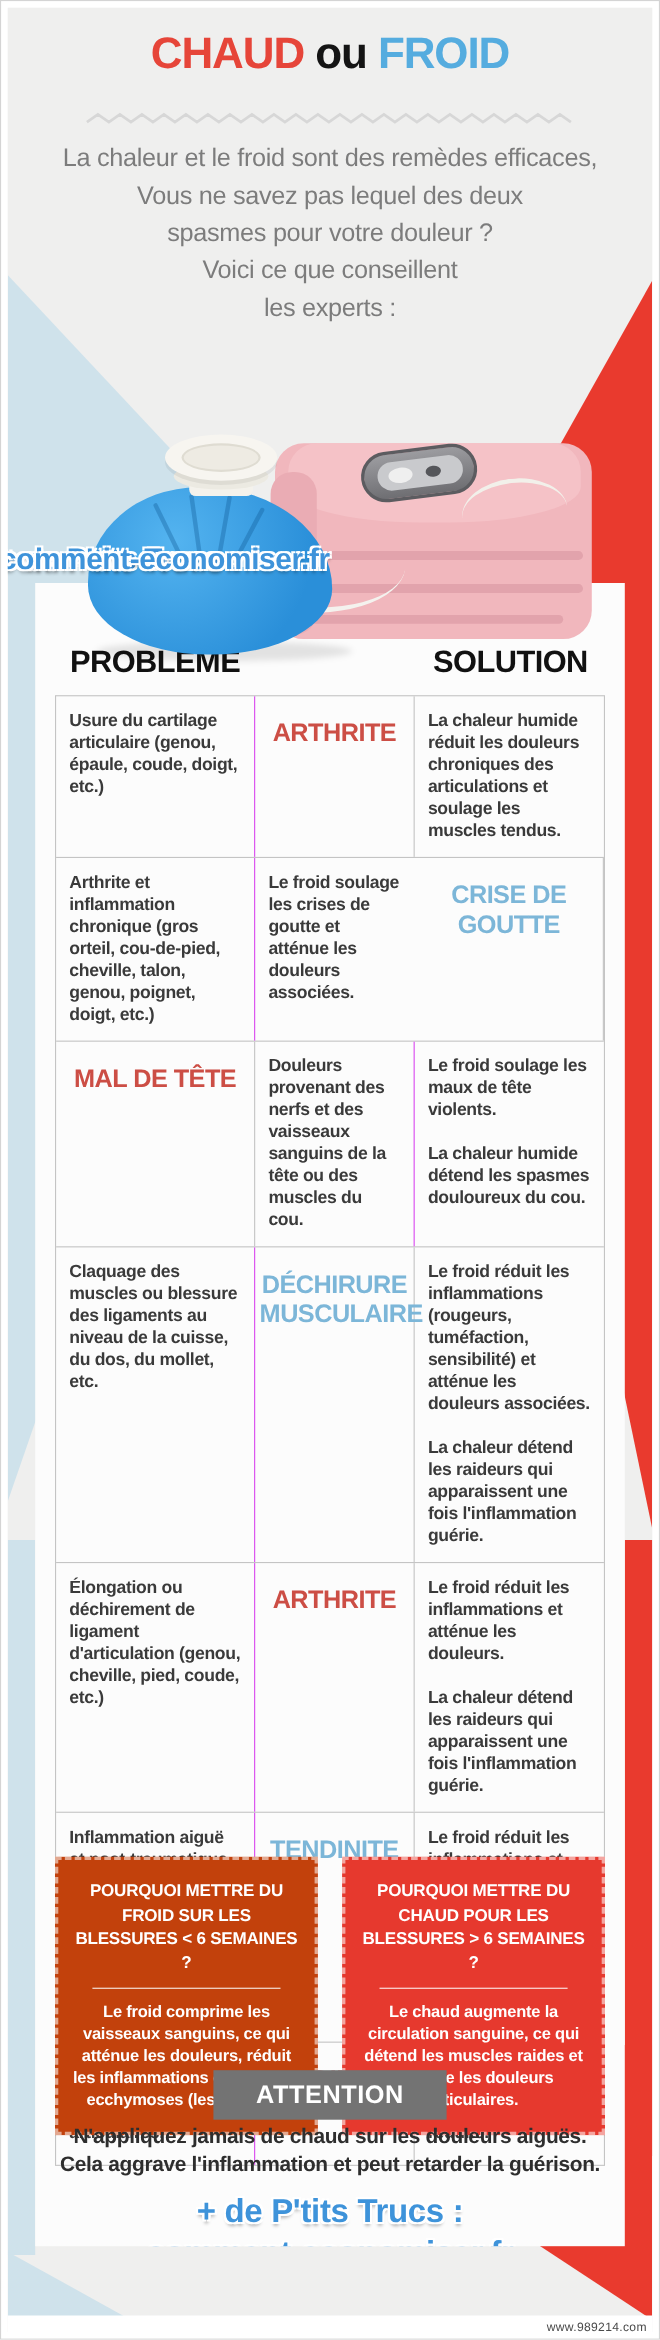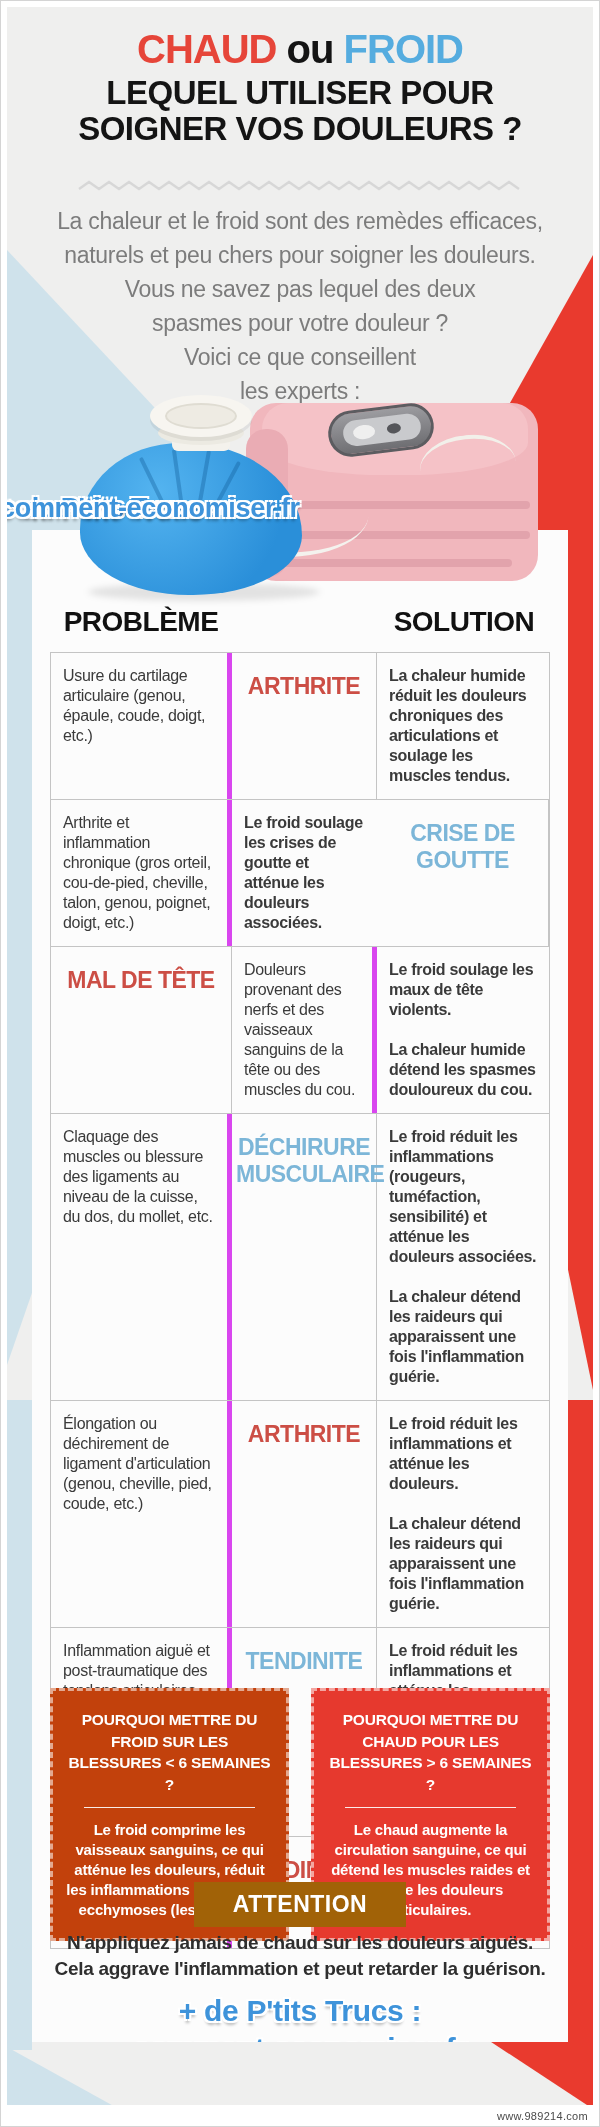--- a/index.html
+++ b/index.html
@@ -86,33 +86,33 @@
                    font-size:27px; line-height:34px; font-weight:800; color:#3e93da;
                    letter-spacing:-0.3px;
                    text-shadow:-2px -2px 0 #fff, 2px -2px 0 #fff, -2px 2px 0 #fff,
                                2px 2px 0 #fff, 0 4px 3px rgba(0,0,0,0.28); }
 
   
   .card { position:absolute; left:32px; top:530px; width:536px; height:1512px;
           background:#fcfcfc; z-index:2; overflow:hidden; }
 
   .table-head { display:grid; grid-template-columns:182px 146px 172px;
-                margin:76px 18px 0; }
+                margin:56px 18px 0; }
   .table-head h3 { font-size:28px; font-weight:800; color:#111; text-align:center;
                    letter-spacing:-0.5px; }
 
   .tbl { margin:14px 18px 0; border:1px solid #c4c4c4; }
   .tr { display:grid; grid-template-columns:181px 145px 172px; border-top:1px solid #c4c4c4; }
   .tr:first-child { border-top:none; }
   .tr-1 { min-height:128px; } .tr-2 { min-height:132px; } .tr-3 { min-height:140px; }
   .tr-4 { min-height:190px; } .tr-5 { min-height:176px; } .tr-6 { min-height:162px; }
   .tr-7 { min-height:112px; }
   .td { padding:13px 12px; font-size:16px; line-height:20px; color:#3a3a3a;
         letter-spacing:-0.3px; }
-  .td-problem { border-right:5px solid #d946ef; font-weight:400; }
+  .td-problem { border-right:1px solid #d946ef; font-weight:700; }
   .td-kw { border-right:1px solid #c4c4c4; text-align:center; padding:20px 4px;
            font-size:23px; line-height:27px; font-weight:700; letter-spacing:-0.5px;
            white-space:pre-line; }
   .kw-red  { color:#cc4e45;text-align:center; }
   .kw-blue { color:#7cb6d8; }
   .td-solution p { margin:0; font-weight:600; }
   .td-solution p + p { margin-top:20px; }
   .cell-link { margin-top:30px; font-size:16px; line-height:24px; font-weight:400;
                color:#4fa0d6; cursor:pointer; }
 
@@ -123,21 +123,21 @@
           border:3px dashed rgba(255,255,255,0.55); outline:6px solid transparent; }
   .ibox-cold { background:#c2410c; }
   .ibox-hot  { background:#e6392e; }
   .ibox h4 { font-size:15.5px; line-height:1.4; font-weight:800; letter-spacing:-0.2px; }
   .ibox .divider { width:82%; height:1px; background:rgba(255,255,255,0.9);
                    margin:11px auto 12px; }
   .ibox p { font-size:15px; line-height:20px; font-weight:600; letter-spacing:-0.2px; }
 
   
   .attention-wrap { position:absolute; left:0; right:0; top:1352px; text-align:center; }
-  .attention { display:inline-block; background:#a16207; color:#fff; font-size:23px;
+  .attention { display:inline-block; background:#737373; color:#fff; font-size:23px;
                font-weight:800; letter-spacing:0.5px; padding:6px 36px;
                border:3px dashed rgba(255,255,255,0.0); }
   .warning { position:absolute; left:0; right:0; top:1400px; text-align:center;
              font-size:19px; line-height:26px; color:#2e2e2e; font-weight:600;
              letter-spacing:-0.3px; }
   .footer-link { position:absolute; left:0; right:0; top:1462px; text-align:center;
                  font-size:30px; line-height:38px; font-weight:800; color:#3e93da;
                  letter-spacing:-0.3px; cursor:pointer;
                  text-shadow:-2px -2px 0 #fff, 2px -2px 0 #fff, -2px 2px 0 #fff,
                              2px 2px 0 #fff, 0 4px 3px rgba(0,0,0,0.28); }
@@ -153,30 +153,25 @@
   <div class="tri strip-r"></div>
   <div class="tri tri-bl"></div>
   <div class="tri tri-br"></div>
 
   <div class="title-block">
     <div class="main-title">
       <span class="t-red">CHAUD</span>
       <span class="t-dark">ou</span>
       <span class="t-blue">FROID</span>
     </div>
-    <div class="sub-title">
-      <div>LEQUEL UTILISER POUR</div>
-      <div>SOIGNER VOS DOULEURS ?</div>
-    </div>
     <svg class="zigzag" width="446" height="12" viewBox="0 0 446 12">
       <polyline fill="none" stroke="#d7d7d7" stroke-width="2.5" points="2,9 12,2 22,9 32,2 42,9 52,2 62,9 72,2 82,9 92,2 102,9 112,2 122,9 132,2 142,9 152,2 162,9 172,2 182,9 192,2 202,9 212,2 222,9 232,2 242,9 252,2 262,9 272,2 282,9 292,2 302,9 312,2 322,9 332,2 342,9 352,2 362,9 372,2 382,9 392,2 402,9 412,2 422,9 432,2 442,9"></polyline>
     </svg>
     <div class="intro">
       <div>La chaleur et le froid sont des remèdes efficaces,</div>
-      <div>naturels et peu chers pour soigner les douleurs.</div>
       <div>Vous ne savez pas lequel des deux</div>
       <div>spasmes pour votre douleur ?</div>
       <div>Voici ce que conseillent</div>
       <div>les experts :</div>
     </div>
   </div>
 
   <div class="photo">
     <div class="blanket-base"></div>
     <div class="blanket-top"></div>

